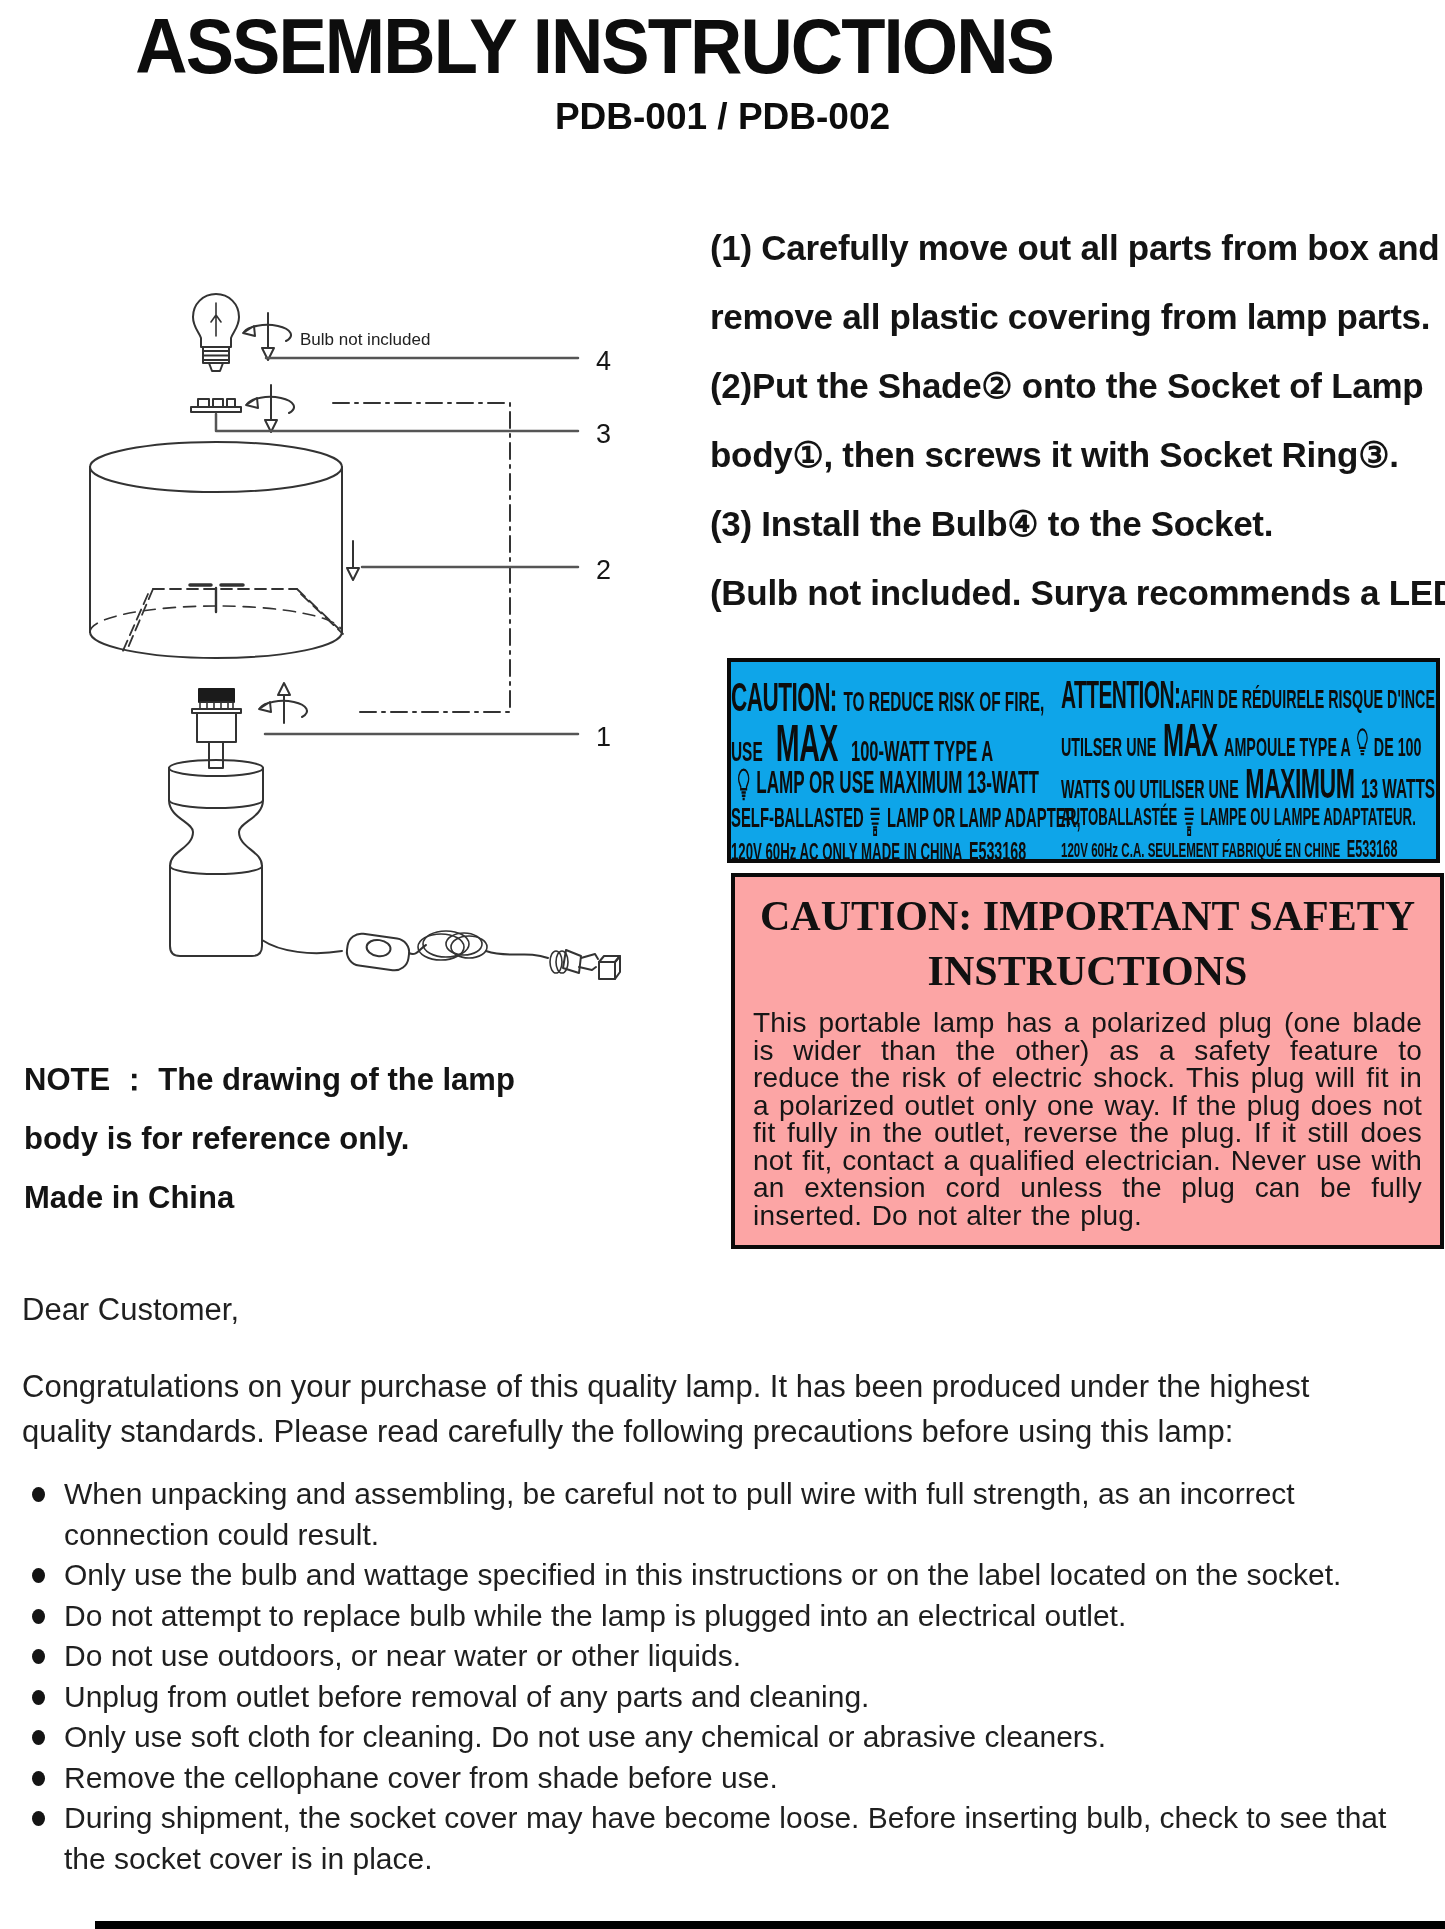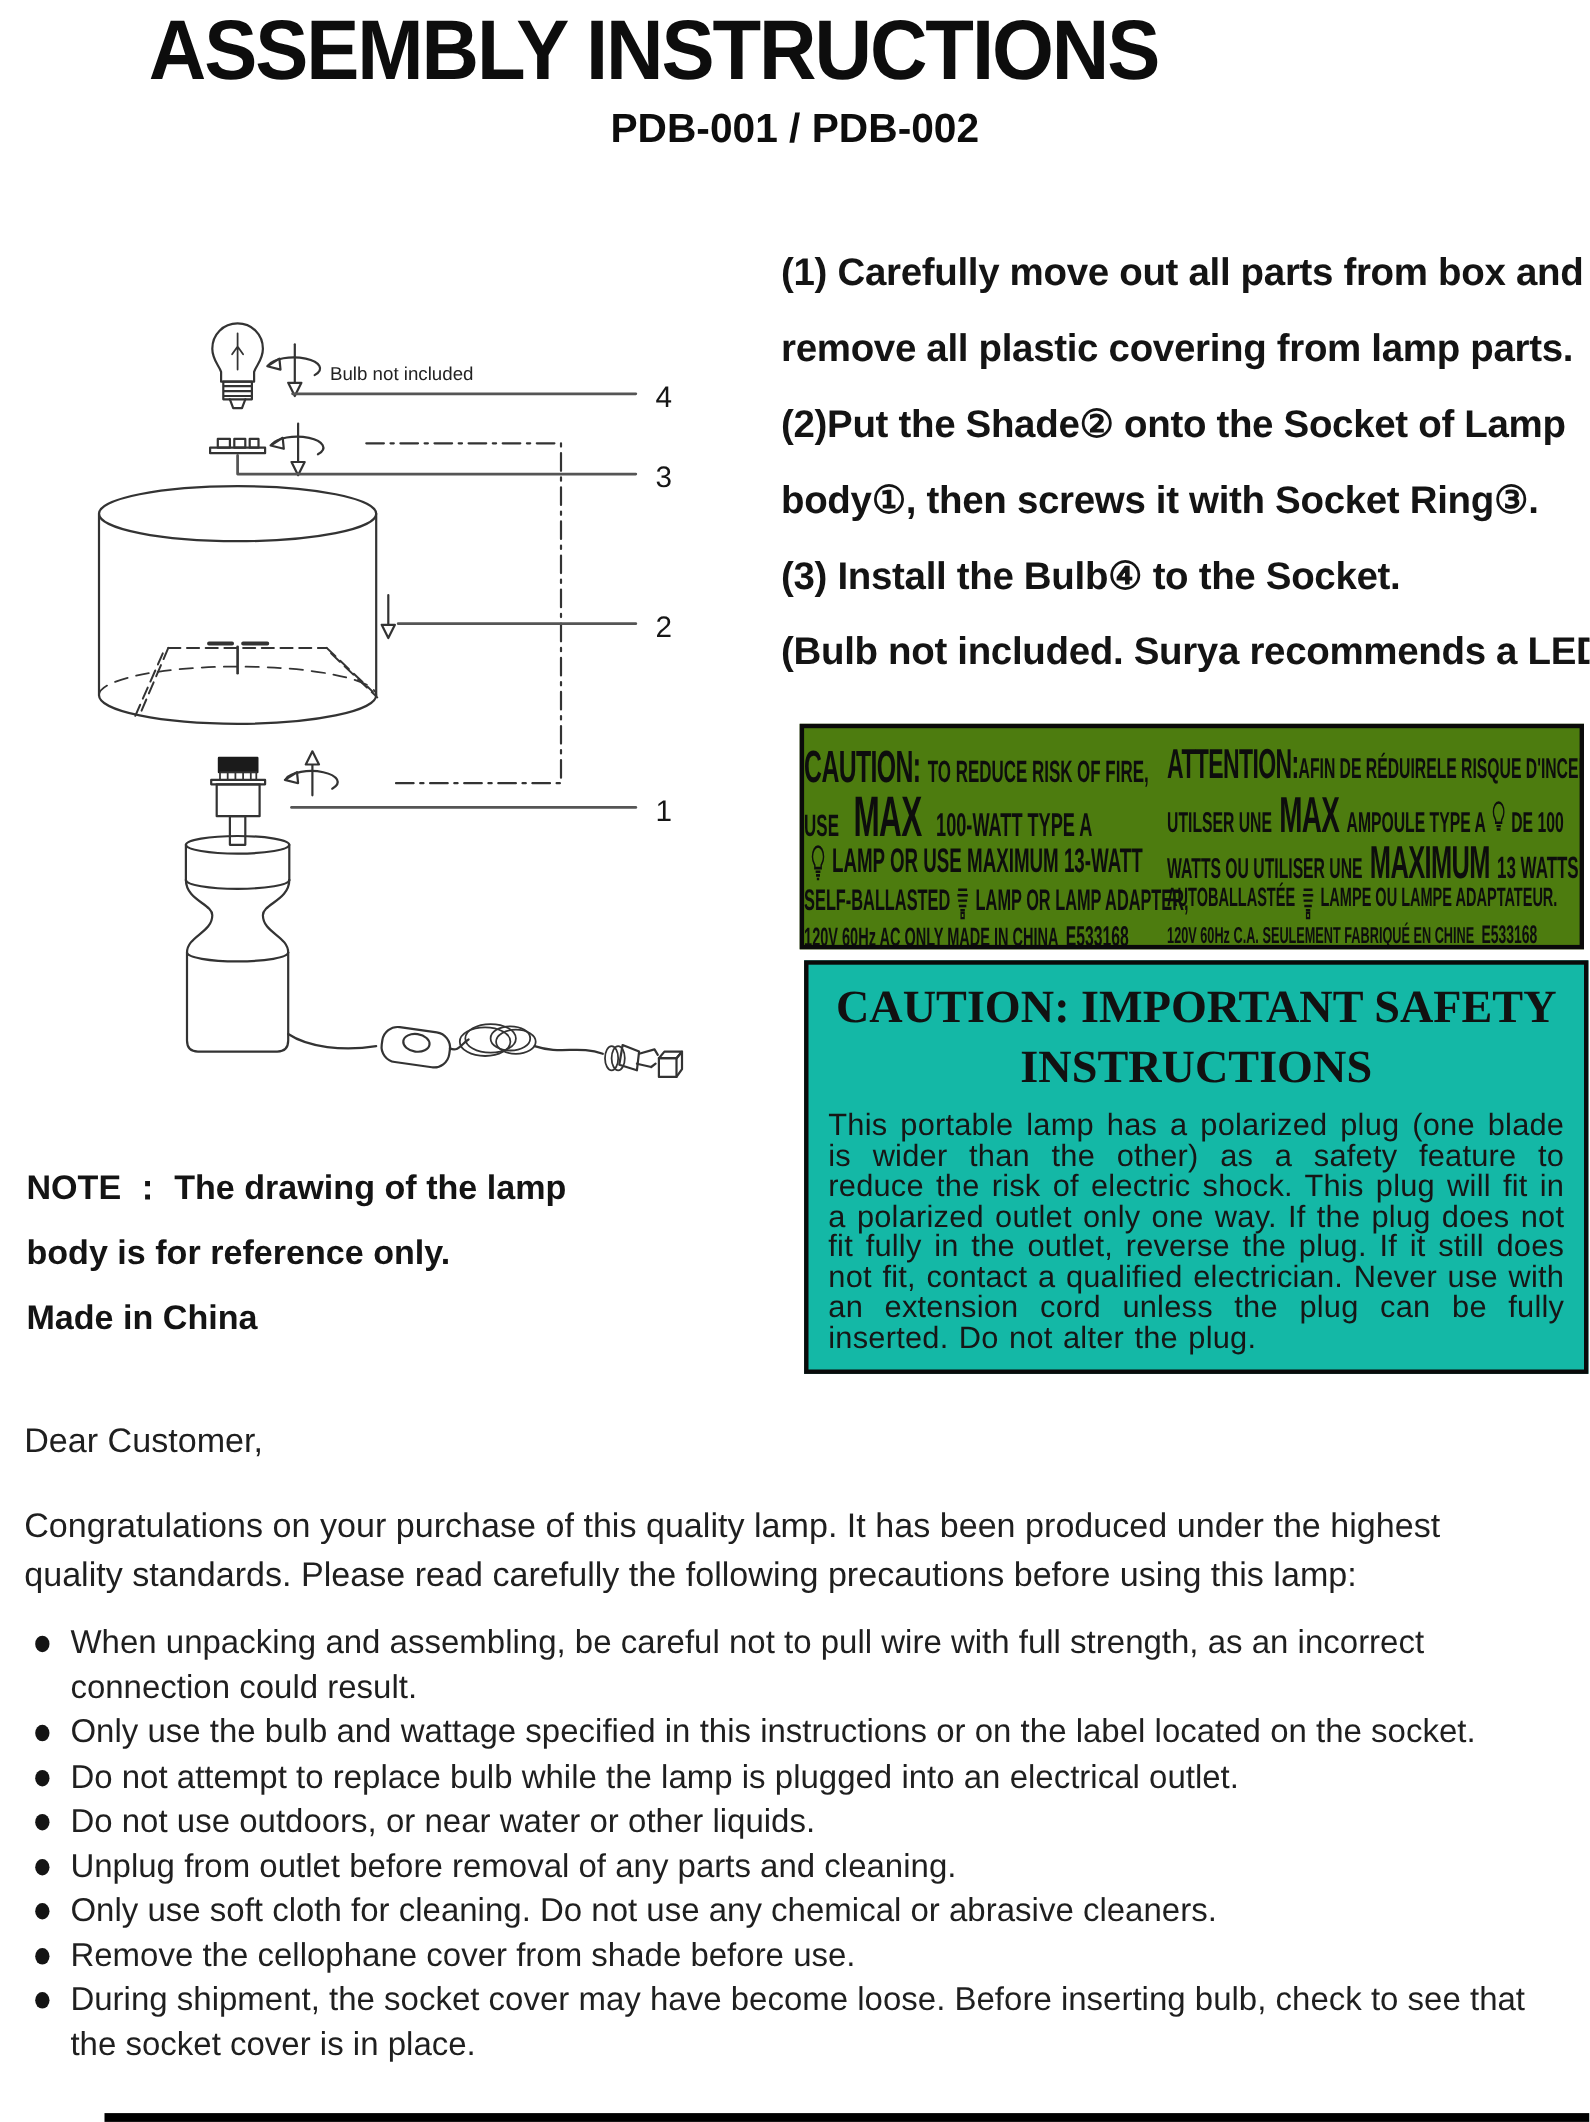--- a/index.html
+++ b/index.html
@@ -17,38 +17,38 @@
   #diagram{position:absolute;left:0;top:230px;}
   #diagram text{font-family:"Liberation Sans",sans-serif;}
   .partnum{font-size:27px;fill:#161616;}
   .bulbnote{font-size:17px;fill:#222;}
   
   .steps{position:absolute;left:710px;top:213px;width:730px;}
   .steps div{font-size:35px;font-weight:bold;line-height:69px;white-space:nowrap;
     letter-spacing:-.3px;color:#141414;}
   
   .caution-label{position:absolute;left:727px;top:658px;width:705px;height:197px;
-    border:4px solid #0a0a0a;display:flex;overflow:hidden;background:#4d7c0f;}
+    border:4px solid #0a0a0a;display:flex;overflow:hidden;background:#0ea5e9;}
   .c-col{position:relative;padding-top:12px;color:#0d0d0d;font-weight:bold;white-space:nowrap;}
   .c-col-en{width:330px;}
   .c-col-fr{width:375px;}
   .squeeze{transform:scaleX(.55);transform-origin:0 0;width:182%;}
   .c-row{display:flex;align-items:baseline;}
   .c-big{font-size:41px;letter-spacing:-1px;}
   .c-big-fr{font-size:38px;letter-spacing:-1px;}
   .c-max{font-size:52px;letter-spacing:-1px;line-height:.9;}
   .c-max2{font-size:46px;letter-spacing:-1px;line-height:.9;}
   .c-s28{font-size:28px;} .c-s30{font-size:30px;} .c-s31{font-size:31px;}
   .c-s27{font-size:27px;} .c-s24{font-size:24px;} .c-s26{font-size:26px;}
   .c-s23{font-size:23px;} .c-s21{font-size:21px;}
   .c-ico{flex:0 0 auto;align-self:center;margin:0 4px;}
   .c-gap{width:12px;}
   
   .safety-box{position:absolute;left:731px;top:873px;width:669px;height:344px;
-    border:4px solid #0a0a0a;padding:12px 18px;background:#14b8a6;}
+    border:4px solid #0a0a0a;padding:12px 18px;background:#fca5a5;}
   .safety-title{font-family:"Liberation Serif",serif;font-weight:bold;font-size:42px;
     line-height:55px;text-align:center;color:#111;}
   .safety-body{margin-top:10px;font-size:28px;line-height:27.5px;text-align:justify;
     letter-spacing:.2px;word-spacing:1.5px;color:#161616;}
   
   .note{position:absolute;left:24px;top:1050px;}
   .note p{margin:0;font-size:31px;font-weight:bold;line-height:59px;color:#141414;}
   
   .letter{position:absolute;left:22px;top:1292px;width:1400px;color:#1f1f1f;}
   .letter .salutation{margin:0 0 36px 0;font-size:31px;}

